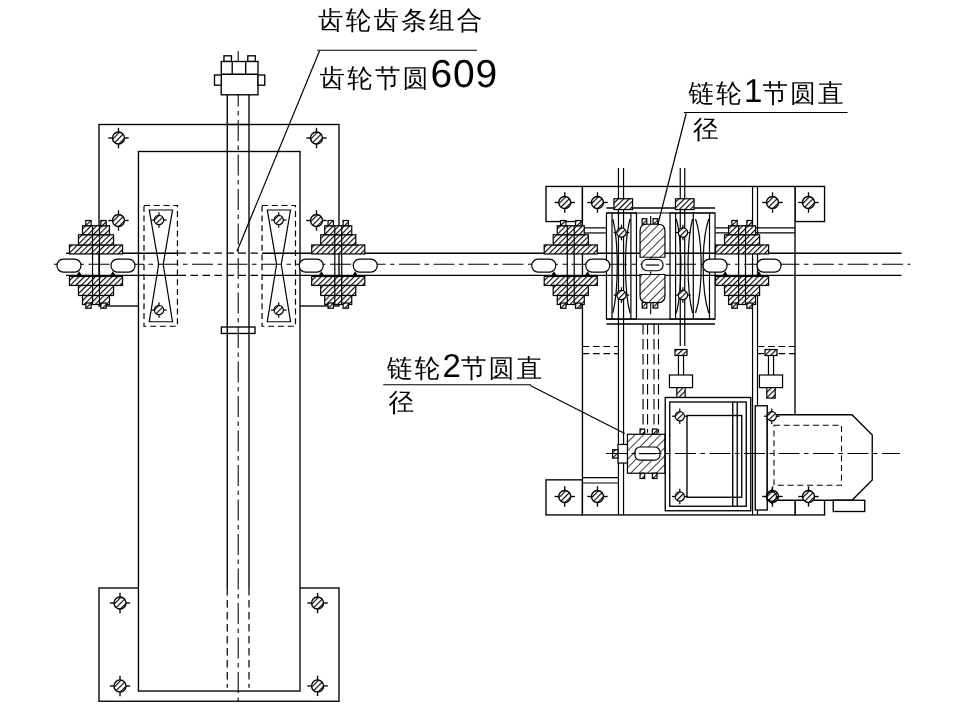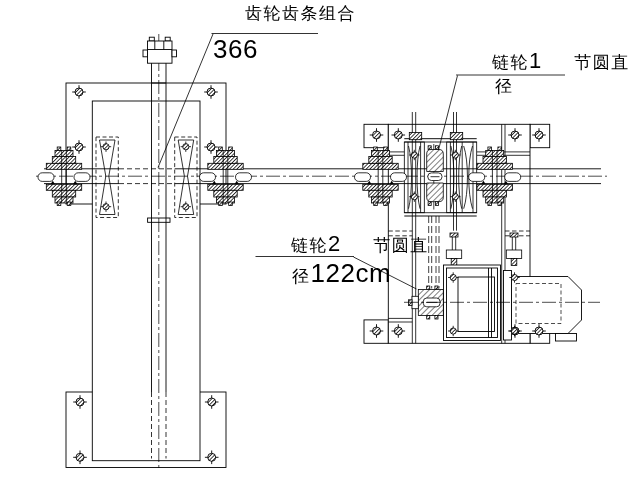--- a/index.html
+++ b/index.html
@@ -1,21 +1,21 @@
 <!DOCTYPE html>
 <html><head>
 <meta charset="utf-8">
 <style>
   html,body{margin:0;padding:0;background:#888;}
   .stage{position:relative;width:640px;height:480px;background:#fff;overflow:hidden;
          font-family:"Liberation Sans",sans-serif;color:#000;}
   .stage svg{position:absolute;left:0;top:0;}
   .ann{position:absolute;white-space:nowrap;display:flex;align-items:baseline;
        font-family:"Liberation Sans",sans-serif;color:#000;line-height:1;}
-  .cjk{font-size:17px;letter-spacing:1.5px;margin-left:33px;}
+  .cjk{font-size:17px;letter-spacing:1.5px;}
   .big{font-size:26px;letter-spacing:0.5px;font-weight:400;}
   .num{font-size:22px;font-weight:400;}
 </style>
 </head>
 <body>
 
 <div class="stage">
 
 <svg width="640" height="480" viewBox="0 0 640 480">
   <defs>
@@ -271,35 +271,35 @@
     <line x1="457.5" y1="75.5" x2="438.5" y2="150"></line>
     <line x1="255.5" y1="256.5" x2="354" y2="256.5"></line>
     <line x1="353.5" y1="257" x2="416.5" y2="289"></line>
   </g>
 </svg>
 
 <div class="ann" style="left:212px;top:5px;">
   <span class="cjk">齿轮齿条组合</span>
 </div>
 <div class="ann" style="left:213px;top:36px;">
-  <span class="big">366</span>
+  <span class="cjk">齿轮节圆</span>
+  <span class="big">609</span>
 </div>
 
 <div class="ann" style="left:459px;top:50px;">
   <span class="cjk">链轮</span>
   <span class="num">1</span>
   <span class="cjk">节圆直</span>
 </div>
 <div class="ann" style="left:462px;top:78px;">
   <span class="cjk">径</span>
 </div>
 
 <div class="ann" style="left:258px;top:233px;">
   <span class="cjk">链轮</span>
   <span class="num">2</span>
   <span class="cjk">节圆直</span>
 </div>
 <div class="ann" style="left:259px;top:260px;">
   <span class="cjk">径</span>
-  <span class="big">122cm</span>
 </div>
 
 </div>
 
 </body></html>

